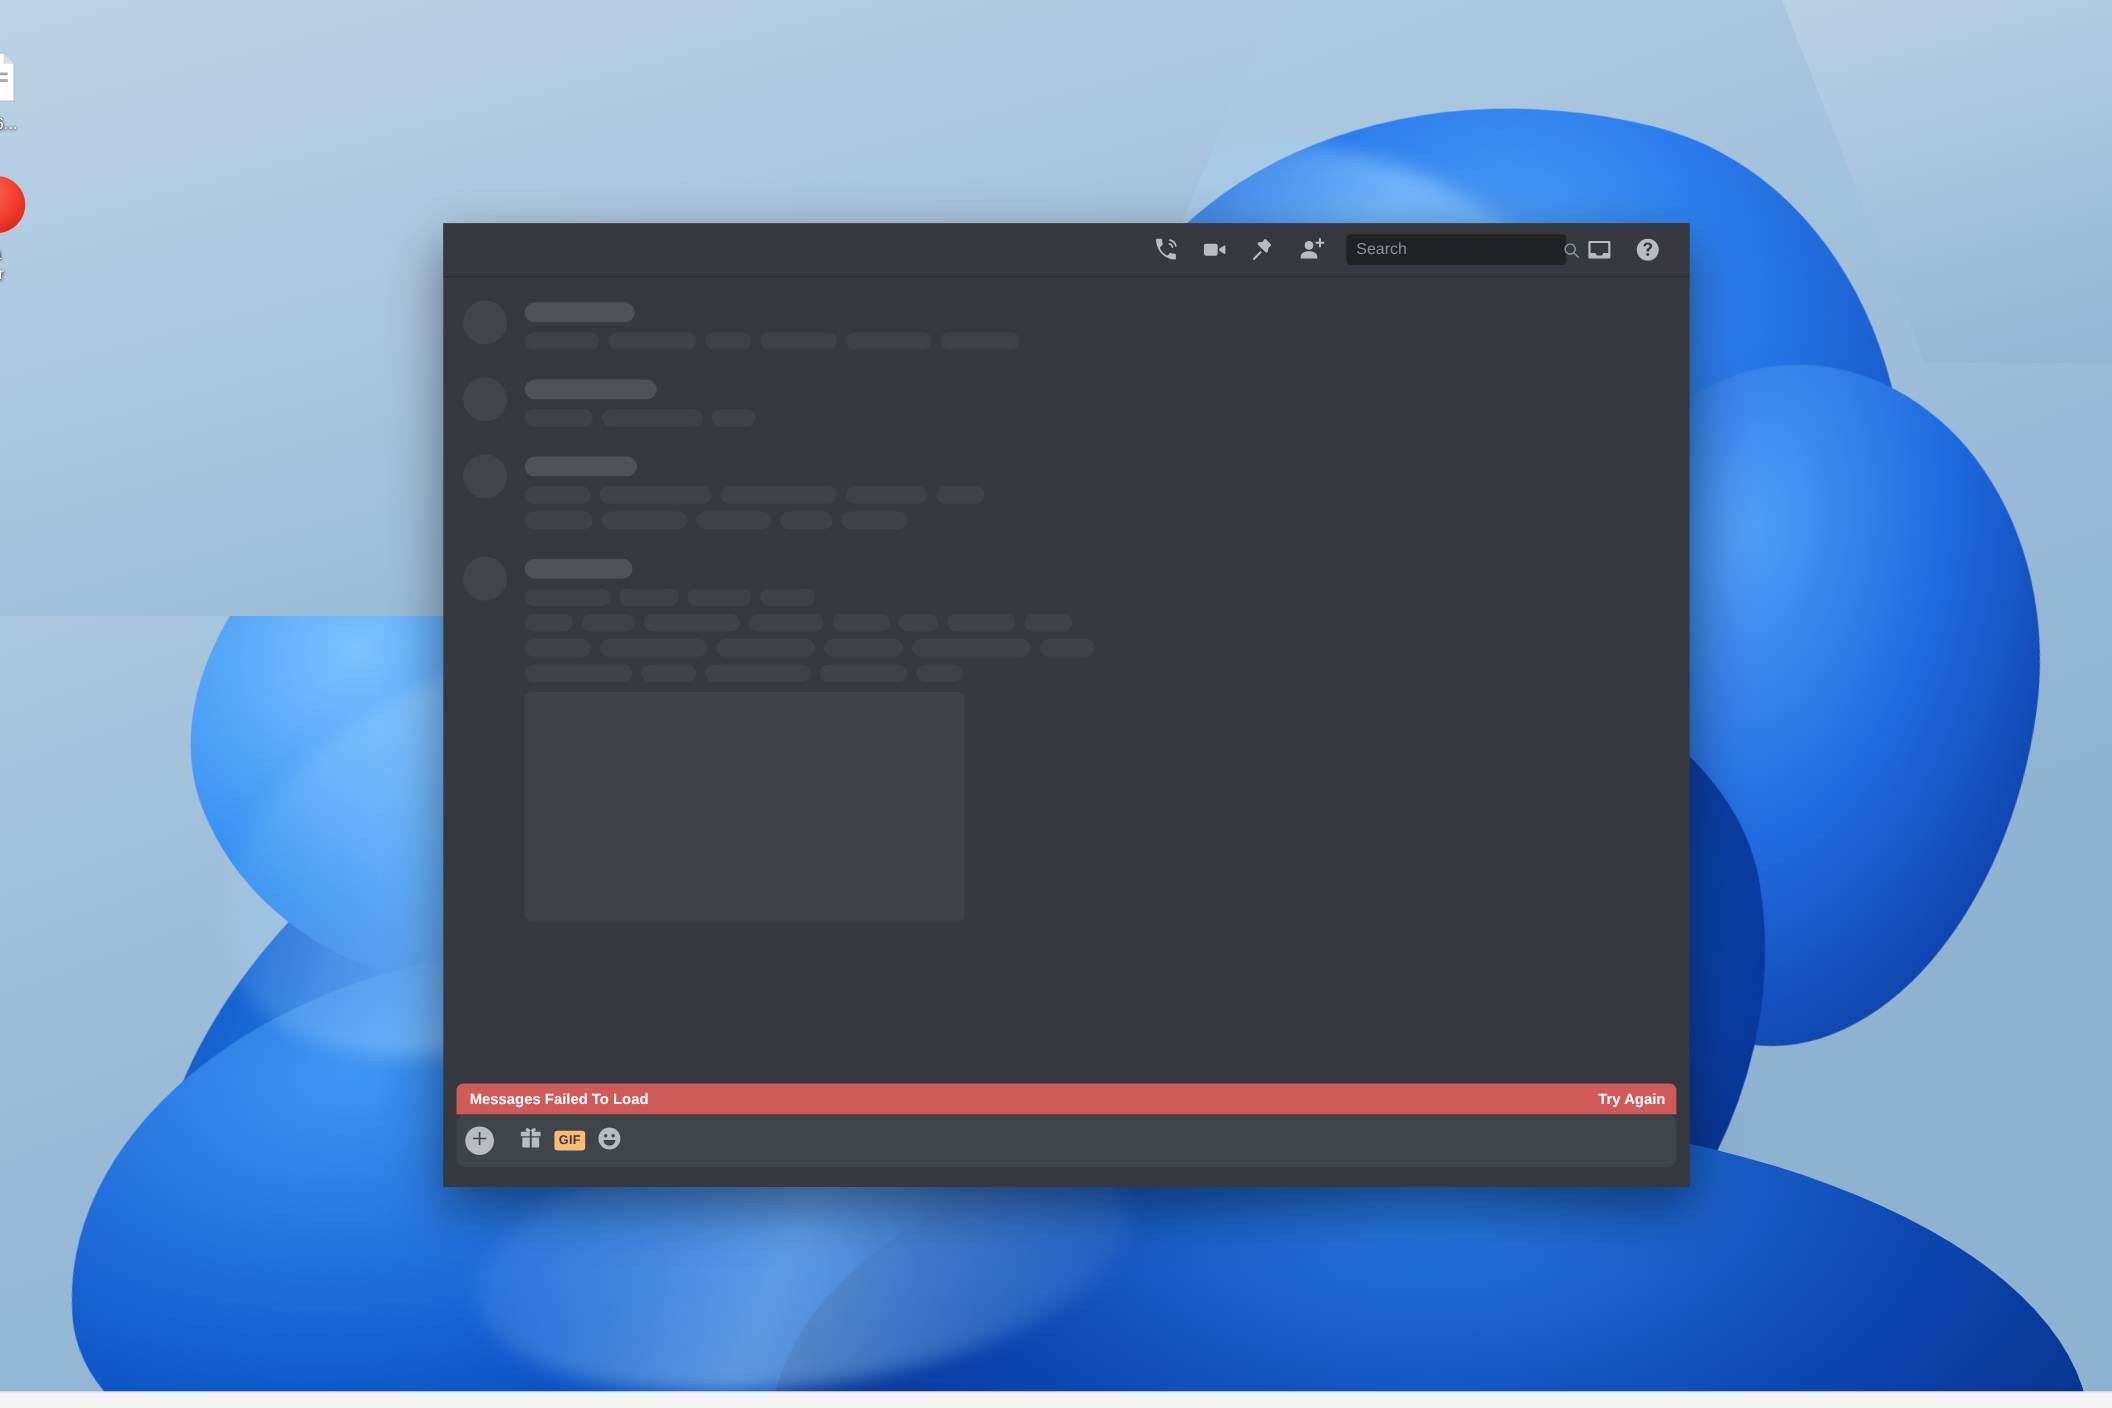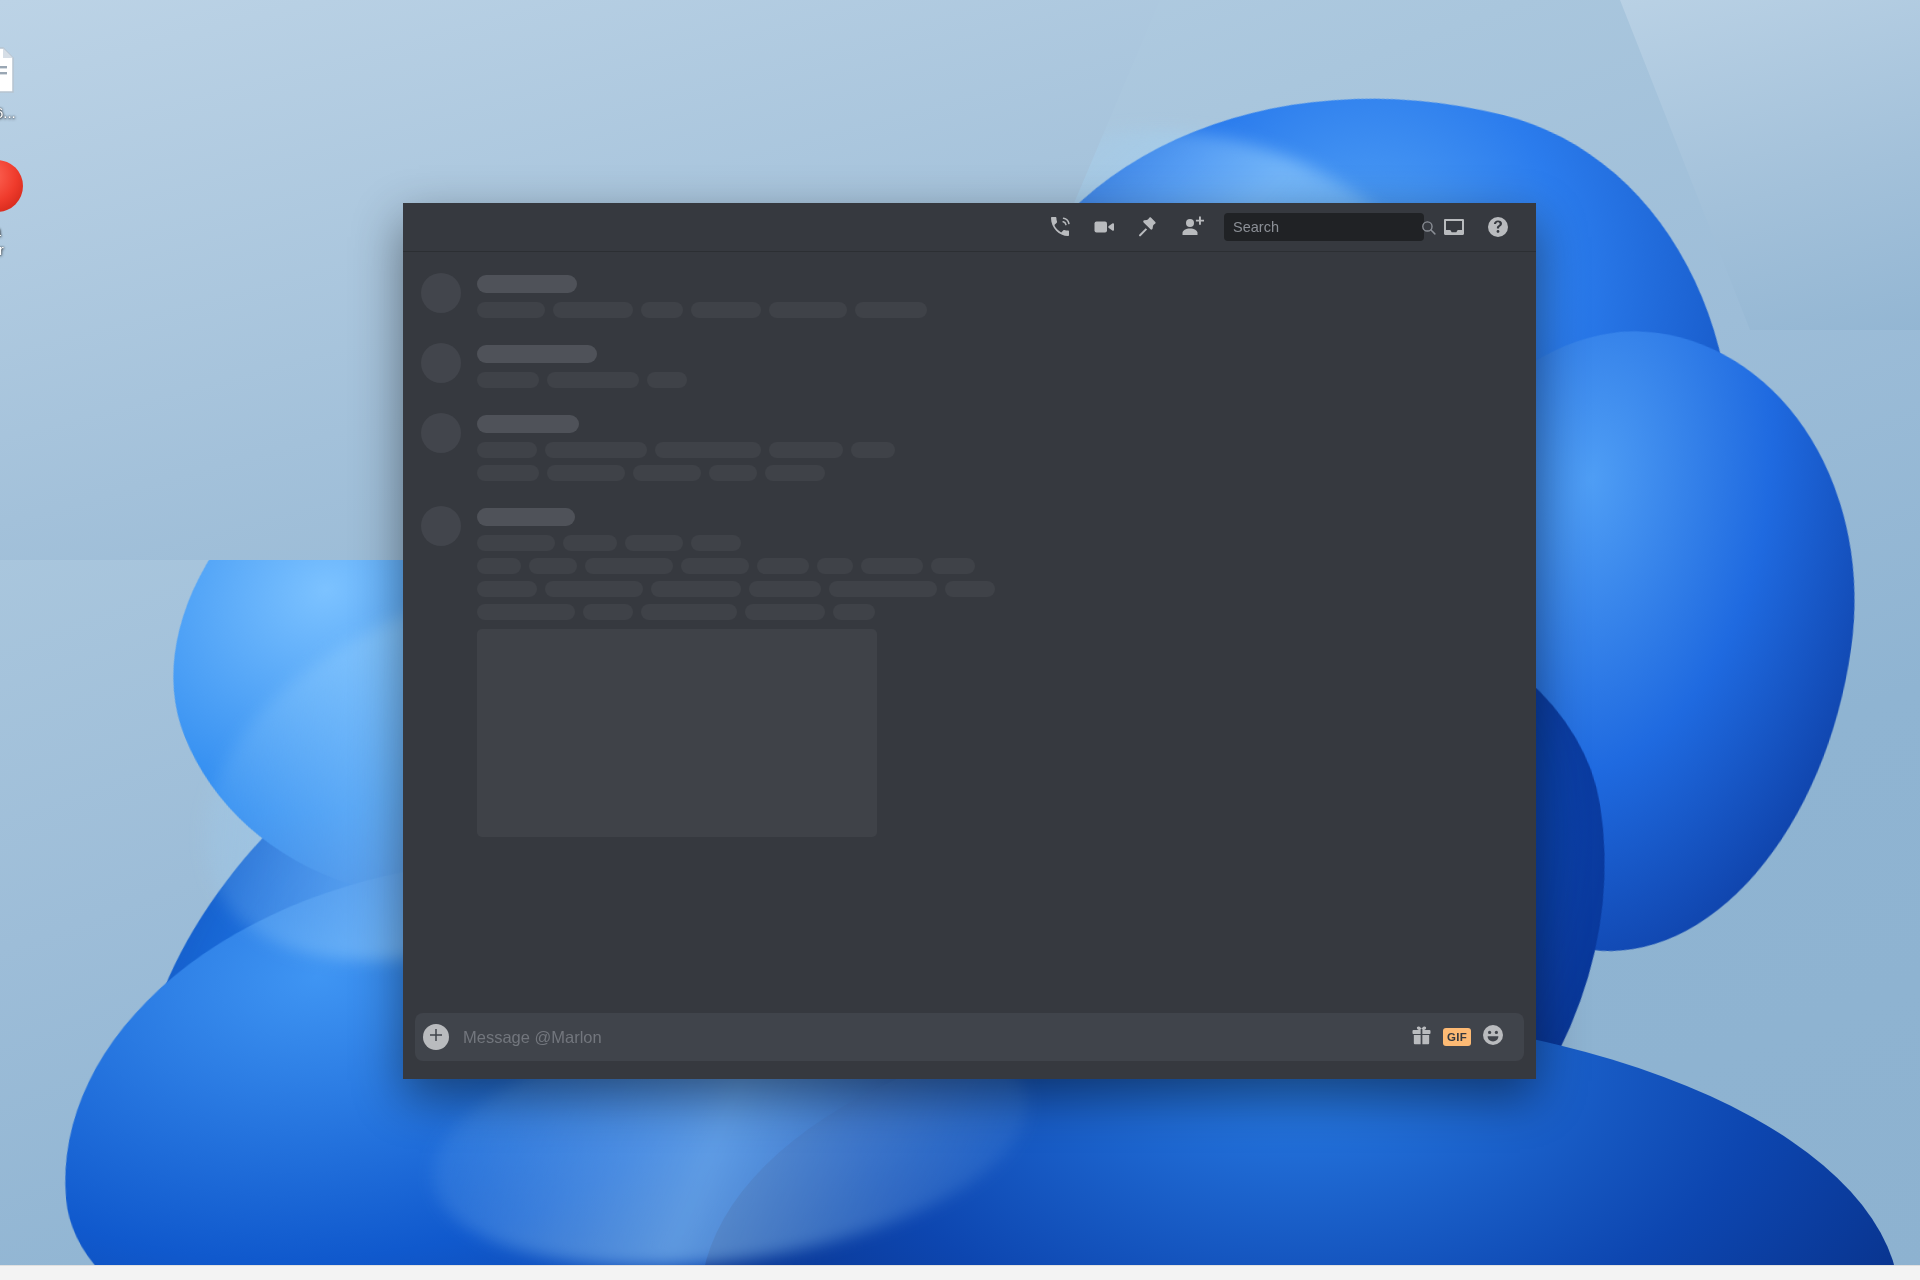--- a/index.html
+++ b/index.html
@@ -422,31 +422,34 @@
                 <div class="sk-chip" style="width: 80px;"></div>
                 <div class="sk-chip" style="width: 42px;"></div>
               </div>
               <div class="sk-image" style="width: 400px; height: 208px;"></div>
             </div>
           </div>
         </div>
 
     </div>
 
+    <div id="errorBanner">
+      <span>Messages Failed To Load</span>
+      <span id="errorRetry">Try Again</span>
+    </div>
 
     <div id="composerWrap">
       <div id="composer">
         <div id="plusBtn">
           <span>
             <svg width="18" height="18" viewBox="0 0 24 24" fill="currentColor">
               <path d="M11 4h2v7h7v2h-7v7h-2v-7H4v-2h7z"></path>
             </svg>
           </span>
         </div>
-        <input id="composerInput" type="text" value="" placeholder="Message @Marlon" style="">
         <div class="comp-btn">
           <span>
             <svg width="23" height="23" viewBox="0 0 24 24" fill="currentColor">
               <path d="M12 5.3c-.5-1-1.3-2.3-2.5-2.6C8 2.3 6.8 3.4 7.3 4.6c.3.8 1.2 1.3 2.1 1.6H3.6c-.6 0-1 .4-1 1v2.3c0 .5.4 1 1 1h7.5V5.3zm.9 0v5.2h7.5c.6 0 1-.5 1-1V7.2c0-.6-.4-1-1-1h-5.8c.9-.3 1.8-.8 2.1-1.6.5-1.2-.7-2.3-2.2-1.9-1.2.3-2 1.6-2.6 2.6z"></path>
               <path d="M4 11.6h7.1V21H5c-.6 0-1-.4-1-1v-8.4zM12.9 11.6H20V20c0 .6-.4 1-1 1h-6.1v-9.4z"></path>
             </svg>
           </span>
         </div>
         <div class="comp-btn">
           <span id="gifBadge">GIF</span>

